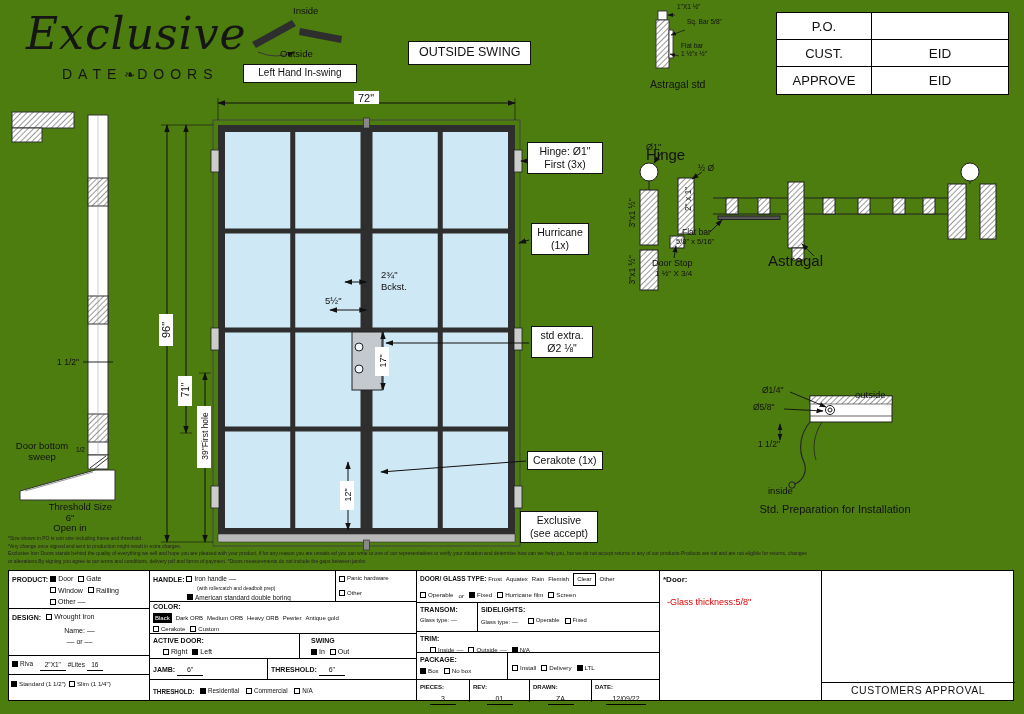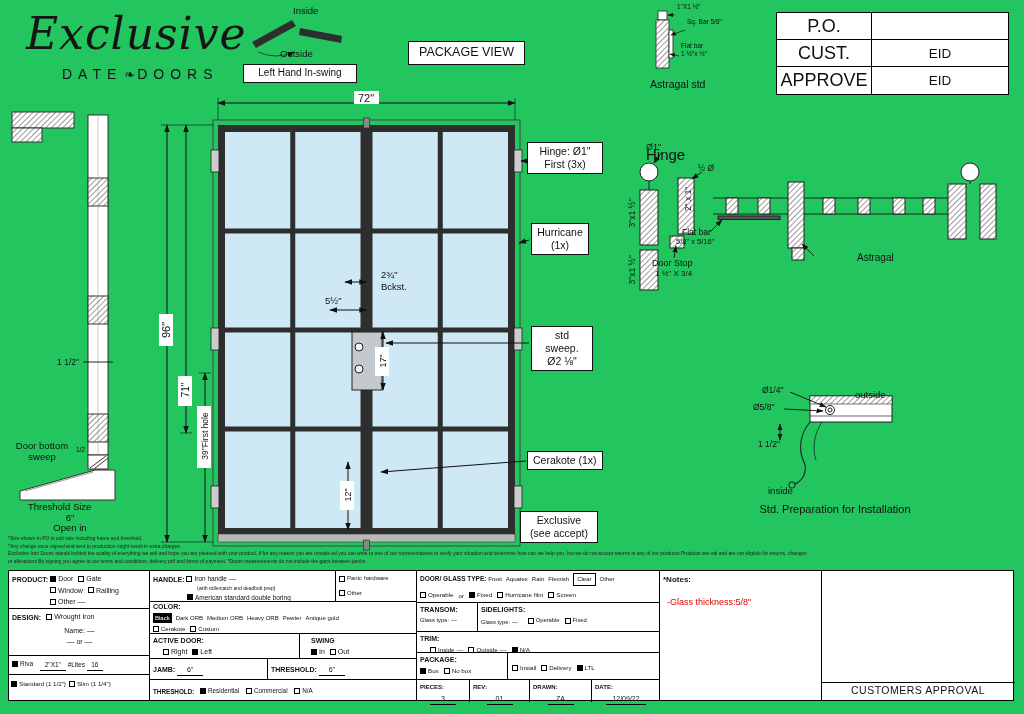--- a/index.html
+++ b/index.html
@@ -1,30 +1,30 @@
 <!DOCTYPE html>
 <html><head>
 <meta charset="utf-8">
 <style>
 *{margin:0;padding:0;box-sizing:border-box}
 html,body{background:#fff}
 body{font-family:"Liberation Sans",sans-serif;color:#111}
-.sheet{position:relative;width:1024px;height:714px;background:#22c55e;overflow:hidden}
+.sheet{position:relative;width:1024px;height:714px;background:#4d7c0f;overflow:hidden}
 svg.draw{position:absolute;overflow:visible}
 svg text{font-family:"Liberation Sans",sans-serif;fill:#111}
 .logo-script{position:absolute;left:26px;top:8px;font-family:"DejaVu Serif",serif;font-style:italic;font-size:44px;letter-spacing:1px;color:#151515}
 .logo-sub{position:absolute;left:62px;top:66px;font-size:14px;letter-spacing:6px;color:#151515;display:flex;align-items:center}
 .logo-sub .orn{font-size:13px;letter-spacing:0;margin:0 2px}
 .lblbox{position:absolute;border:1px solid #111;background:#fff;text-align:center;font-size:10.5px;line-height:1.25;padding:2px 5px}
 .note{position:absolute;font-size:10px;line-height:1.15}
 .rot{transform:rotate(-90deg)}
 .tb{position:absolute;left:776px;top:12px;width:233px;border:1.4px solid #000;background:#fff}
 .tb .trow{display:flex;height:27px;border-bottom:1.4px solid #000}
 .tb .trow:last-child{border-bottom:none}
-.tb .tl{width:95px;border-right:1.4px solid #000;display:flex;align-items:center;justify-content:center;font-size:18px}
+.tb .tl{width:95px;border-right:1.4px solid #000;display:flex;align-items:center;justify-content:center;font-size:13px}
 .tb .tv{flex:1;display:flex;align-items:center;justify-content:center;font-size:13.5px}
 .fine{position:absolute;left:8px;font-size:5px;line-height:1.5;white-space:nowrap;color:#222}
 .form{position:absolute;left:8px;top:570px;width:1006px;height:131px;border:1px solid #000;font-size:7px;line-height:11px;background:#fff}
 .form .vl{position:absolute;top:0;bottom:0;width:1px;background:#000}
 .form .vp{position:absolute;width:1px;background:#000}
 .form .hl{position:absolute;height:1px;background:#000}
 .form b{font-weight:bold}
 .fcell{position:absolute}
 .cb{display:inline-block;width:6px;height:6px;border:1px solid #000;background:#fff;vertical-align:-1px;margin-right:2px;flex:none}
 .cb.on{background:#000}
@@ -66,21 +66,21 @@
 
   <svg class="draw" style="left:242px;top:6px" width="125" height="58">
     <polygon points="10,36 50,14 54,20 14,42" fill="#2e2e2e"></polygon>
     <polygon points="58,22 100,30 99,37 57,29" fill="#2e2e2e"></polygon>
     <path d="M16,46 Q34,54 52,46" fill="none" stroke="#333" stroke-width="0.9" marker-end="url(#ar)"></path>
   </svg>
   <div class="note" style="left:293px;top:6px;font-size:9.5px">Inside</div>
   <div class="note" style="left:280px;top:49px;font-size:9.5px">Outside</div>
   <div class="lblbox" style="left:243px;top:64px;width:114px;font-size:10px">Left Hand In-swing</div>
 
-  <div class="lblbox" style="left:408px;top:41px;font-size:12.5px;padding:3px 10px;border-width:1.2px">PACKAGE VIEW</div>
+  <div class="lblbox" style="left:408px;top:41px;font-size:12.5px;padding:3px 10px;border-width:1.2px">OUTSIDE SWING</div>
 
   <svg class="draw" style="left:648px;top:8px" width="105" height="70">
     <g stroke="#333" stroke-width="0.9">
       <rect x="10" y="3" width="9" height="9" fill="#fff"></rect>
       <rect x="8" y="12" width="13" height="48" fill="url(#hatch)"></rect>
       <rect x="21" y="22" width="4" height="28" fill="#fff"></rect>
     </g>
     <g stroke="#111" stroke-width="0.7" fill="none">
       <line x1="27" y1="7" x2="20" y2="7" marker-end="url(#ar)"></line>
       <line x1="37" y1="22" x2="23" y2="27" marker-end="url(#ar)"></line>
@@ -123,21 +123,21 @@
     </g>
     <line x1="93" y1="15" x2="93" y2="355" stroke="#999" stroke-width="0.5"></line>
     <line x1="78" y1="262" x2="108" y2="262" stroke="#111" stroke-width="0.9"></line>
     <text x="74" y="265" font-size="8.5" text-anchor="end">1 1/2"</text>
     <text x="80" y="352" font-size="6.5" text-anchor="end">1/2</text>
   </svg>
   <div class="note" style="left:4px;top:441px;width:76px;text-align:center;font-size:9.5px">
     <div>Door bottom</div>
     <div>sweep</div>
   </div>
-  <div class="note" style="left:28px;top:502px;width:84px;text-align:left;font-size:9.5px">Threshold Size</div>
+  <div class="note" style="left:28px;top:502px;width:84px;text-align:right;font-size:9.5px">Threshold Size</div>
   <div class="note" style="left:28px;top:513px;width:84px;text-align:center;font-size:9.5px">6"</div>
   <div class="note" style="left:28px;top:523px;width:84px;text-align:center;font-size:9.5px">Open in</div>
 
   <svg class="draw" style="left:155px;top:88px" width="470" height="470">
     <rect x="58" y="32" width="307" height="426" fill="none" stroke="#444" stroke-width="1"></rect>
     <rect x="63" y="37" width="297" height="417" fill="#2e2e2e"></rect>
     <rect x="70" y="44" width="283" height="396" fill="#cfe8f5"></rect>
     <g stroke="#2e2e2e" stroke-width="5">
       <line x1="137.75" y1="44" x2="137.75" y2="440"></line>
       <line x1="285.25" y1="44" x2="285.25" y2="440"></line>
@@ -199,21 +199,21 @@
 
   <div class="lblbox" style="left:527px;top:142px;width:76px">
     <div>Hinge: Ø1"</div>
     <div>First (3x)</div>
   </div>
   <div class="lblbox" style="left:531px;top:223px;width:58px">
     <div>Hurricane</div>
     <div>(1x)</div>
   </div>
   <div class="lblbox" style="left:531px;top:326px;width:62px">
-    <div>std sweep.</div>
+    <div>std extra.</div>
     <div>Ø2 ⅛"</div>
   </div>
   <div class="lblbox" style="left:527px;top:451px">Cerakote (1x)</div>
   <div class="lblbox" style="left:520px;top:511px;width:78px">
     <div>Exclusive</div>
     <div>(see accept)</div>
   </div>
 
   <svg class="draw" style="left:618px;top:132px" width="400" height="160">
     <g stroke="#222" stroke-width="1">
@@ -252,21 +252,21 @@
   <div class="note" style="left:646px;top:146px;font-size:15px">Hinge</div>
   <div class="note" style="left:646px;top:142px;font-size:9px">Ø1"</div>
   <div class="note" style="left:698px;top:164px;font-size:8.5px">½ Ø</div>
   <div class="note rot" style="left:664px;top:194px;width:50px;text-align:center;font-size:8.5px">2" x 1"</div>
   <div class="note rot" style="left:607px;top:208px;width:52px;text-align:center;font-size:8.5px">3"x1 ½"</div>
   <div class="note rot" style="left:607px;top:265px;width:52px;text-align:center;font-size:8.5px">3"x1 ½"</div>
   <div class="note" style="left:682px;top:228px;font-size:8.5px">Flat bar</div>
   <div class="note" style="left:676px;top:238px;font-size:7.5px">5/8" x 5/16"</div>
   <div class="note" style="left:652px;top:258px;font-size:9px">Door Stop</div>
   <div class="note" style="left:655px;top:269px;font-size:8px">1 ½" X 3/4</div>
-  <div class="note" style="left:857px;top:252px;font-size:10px">Astragal</div>
+  <div class="note" style="left:768px;top:252px;font-size:15px">Astragal</div>
 
   <svg class="draw" style="left:750px;top:382px" width="170" height="125">
     <rect x="60" y="14" width="82" height="26" fill="#fff" stroke="#222"></rect>
     <rect x="60" y="14" width="82" height="8" fill="url(#hatch)" stroke="#222" stroke-width="0.6"></rect>
     <line x1="60" y1="34" x2="142" y2="34" stroke="#222" stroke-width="0.7"></line>
     <circle cx="80" cy="28" r="4.5" fill="#fff" stroke="#222"></circle>
     <circle cx="80" cy="28" r="2" fill="#fff" stroke="#222"></circle>
     <path d="M60,40 C50,52 48,68 54,80 C58,90 52,100 44,102" fill="none" stroke="#222" stroke-width="1.1"></path>
     <path d="M72,40 C64,52 62,66 66,78" fill="none" stroke="#222" stroke-width="0.8"></path>
     <circle cx="42" cy="103" r="3.2" fill="none" stroke="#222"></circle>
@@ -555,21 +555,21 @@
     <div class="fcell" style="left:524px;top:110px;width:55px">
       <b class="f6">DRAWN:</b>
       <div class="center"><span class="uv">ZA</span></div>
     </div>
     <div class="fcell" style="left:586px;top:110px;width:62px">
       <b class="f6">DATE:</b>
       <div class="center"><span class="uv" style="min-width:40px">12/09/22</span></div>
     </div>
 
     <div class="fcell" style="left:654px;top:3px;font-size:8px">
-      <b>*Notes:</b>
+      <b>*Door:</b>
     </div>
     <div class="fcell red" style="left:658px;top:26px;font-size:9px">-Glass thickness:5/8"</div>
 
     <div class="hl" style="left:812px;width:194px;top:111px"></div>
     <div class="fcell center" style="left:812px;top:114px;width:194px;font-size:10.5px;letter-spacing:0.5px">CUSTOMERS APPROVAL</div>
   </div>
 
 </div>
 
 </body></html>

